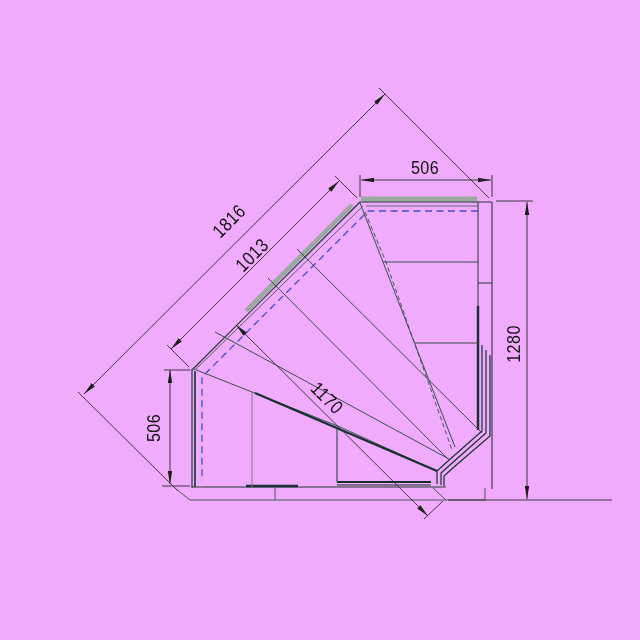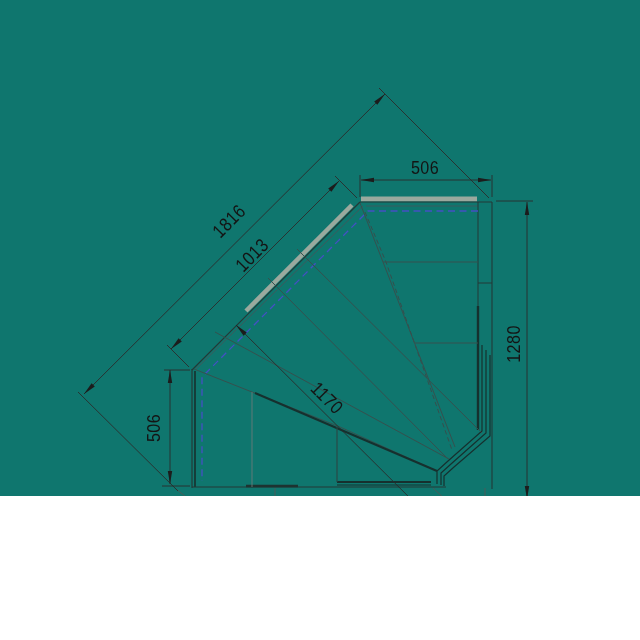--- a/index.html
+++ b/index.html
@@ -1,19 +1,19 @@
 <!DOCTYPE html>
 <html><head>
 <meta charset="utf-8">
 <style>
   html,body{margin:0;padding:0;background:#ffffff;}
   .canvas{
     position:relative;
-    width:640px;height:496px;
-    background:#0f766e;
+    width:640px;height:640px;
+    background:#f0abfc;
     overflow:hidden;
     font-family:"Liberation Sans",sans-serif;
   }
   .plan-svg{position:absolute;left:0;top:0;}
   .dim-label{
     position:absolute;
     transform:translate(-50%,-50%) rotate(var(--rot,0deg)) scale(0.85,1);
     font-family:"Liberation Sans",sans-serif;
     font-size:19px;
     font-weight:400;

